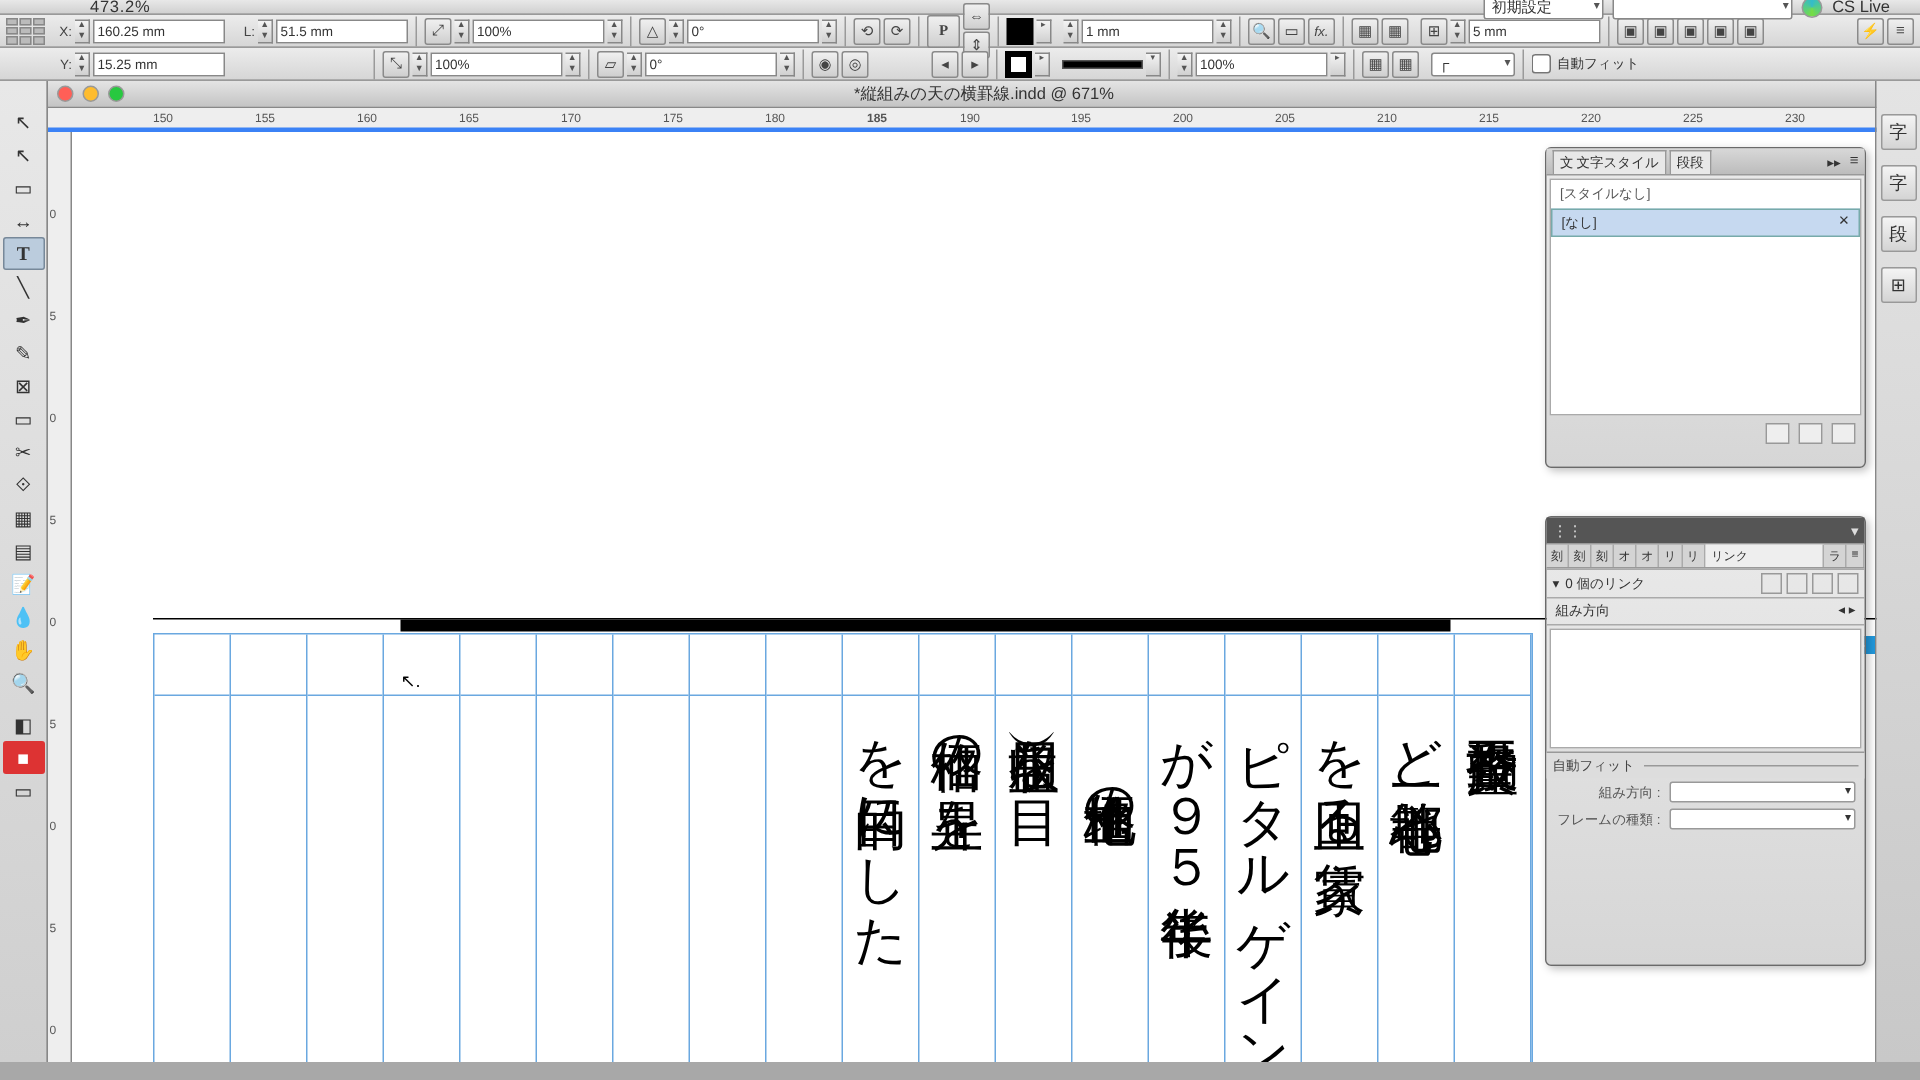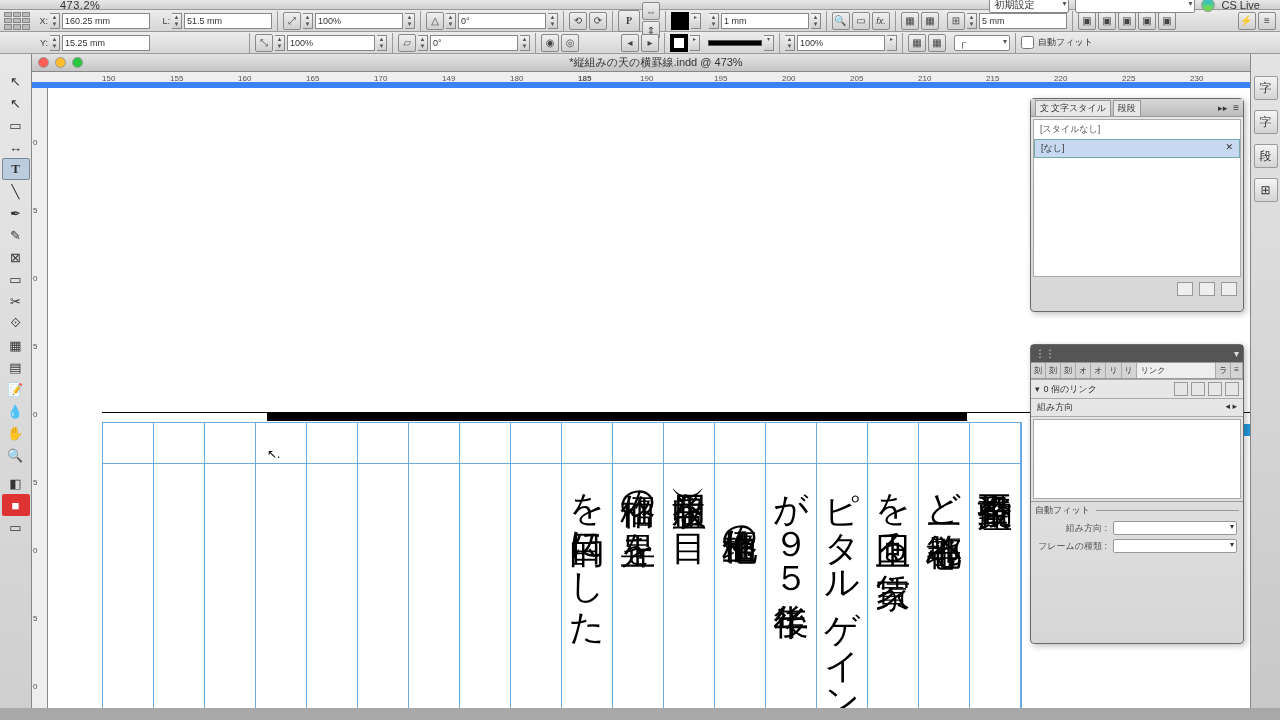--- a/index.html
+++ b/index.html
@@ -30,21 +30,21 @@
 .toolcol{width:32px;background:linear-gradient(#e8e8e8,#cfcfcf);border-right:1px solid #888;display:flex;flex-direction:column;padding-top:16px}
 .tool{width:28px;height:22px;margin:0 auto;border:1px solid transparent;border-radius:2px;display:flex;align-items:center;justify-content:center;font-size:13px;color:#333}
 .tool.active{background:#bcd;border-color:#789}
 
 .canvaswrap{flex:1;position:relative;background:#fff;overflow:hidden}
 .docbar{height:18px;background:linear-gradient(#e4e4e4,#c4c4c4);border-bottom:1px solid #888;display:flex;align-items:center;justify-content:center;font-size:11px;color:#333;position:relative}
 .docbar .dots{position:absolute;left:6px;display:flex;gap:6px}
 .docbar .dots span{width:11px;height:11px;border-radius:50%;border:1px solid #999}
 .dots .r{background:#ff5f57}.dots .y{background:#febc2e}.dots .g{background:#28c840}
 .rulers{position:relative;height:636px}
-.hrule{height:16px;border-bottom:6px solid #3b82f6;background:#eee;display:flex;align-items:flex-end;padding-left:32px;position:relative;font-size:8px;color:#555}
+.hrule{height:16px;border-bottom:3px solid #3b82f6;background:#eee;display:flex;align-items:flex-end;padding-left:32px;position:relative;font-size:8px;color:#555}
 .hrule span{position:absolute;top:2px}
 .vrule{position:absolute;left:0;top:16px;bottom:0;width:16px;background:#eee;border-right:1px solid #888;font-size:8px;color:#555}
 .vrule span{position:absolute;left:1px}
 .page{position:absolute;left:40px;top:60px;right:0;bottom:0;background:#fff}
 .page .divider{position:absolute;top:280px;left:30px;right:0;height:1px;background:#000}
 .textframe{position:absolute;top:290px;left:30px;width:920px;height:360px;display:flex;flex-direction:row-reverse;border:1px solid #6aa8e0}
 .textframe .cell{flex:1;border-right:1px solid #6aa8e0;position:relative}
 .textframe .cell .t{position:absolute;top:40px;left:0;right:0;bottom:0;font-family:"Hiragino Mincho Pro","Yu Mincho",serif;font-size:35px;writing-mode:vertical-rl;text-orientation:upright;line-height:1;text-align:left;padding:4px 8px;color:#000}
 .textframe .cell .hline{position:absolute;top:40px;left:0;right:0;height:1px;background:#6aa8e0}
 .blackbar{position:absolute;top:281px;left:195px;width:700px;height:8px;background:#000}
@@ -287,30 +287,30 @@
     <div class="tool">▭</div>
   </div>
 
   <div class="canvaswrap">
     <div class="docbar">
       <div class="dots">
           <span class="r"></span>
           <span class="y"></span>
           <span class="g"></span>
         </div>
-      <span>*縦組みの天の横罫線.indd @ 473%</span>
+      <span>*縦組みの天の横罫線.indd @ 671%</span>
     </div>
     <div class="rulers">
       <div class="hrule">
           <span style="left: 70px;">150</span>
           <span style="left: 138px;">155</span>
           <span style="left: 206px;">160</span>
           <span style="left: 274px;">165</span>
           <span style="left: 342px;">170</span>
-          <span style="left: 410px;">149</span>
+          <span style="left: 410px;">175</span>
           <span style="left: 478px;">180</span>
           <span style="left: 546px; font-weight: bold;">185</span>
           <span style="left: 608px;">190</span>
           <span style="left: 682px;">195</span>
           <span style="left: 750px;">200</span>
           <span style="left: 818px;">205</span>
           <span style="left: 886px;">210</span>
           <span style="left: 954px;">215</span>
           <span style="left: 1022px;">220</span>
           <span style="left: 1090px;">225</span>

